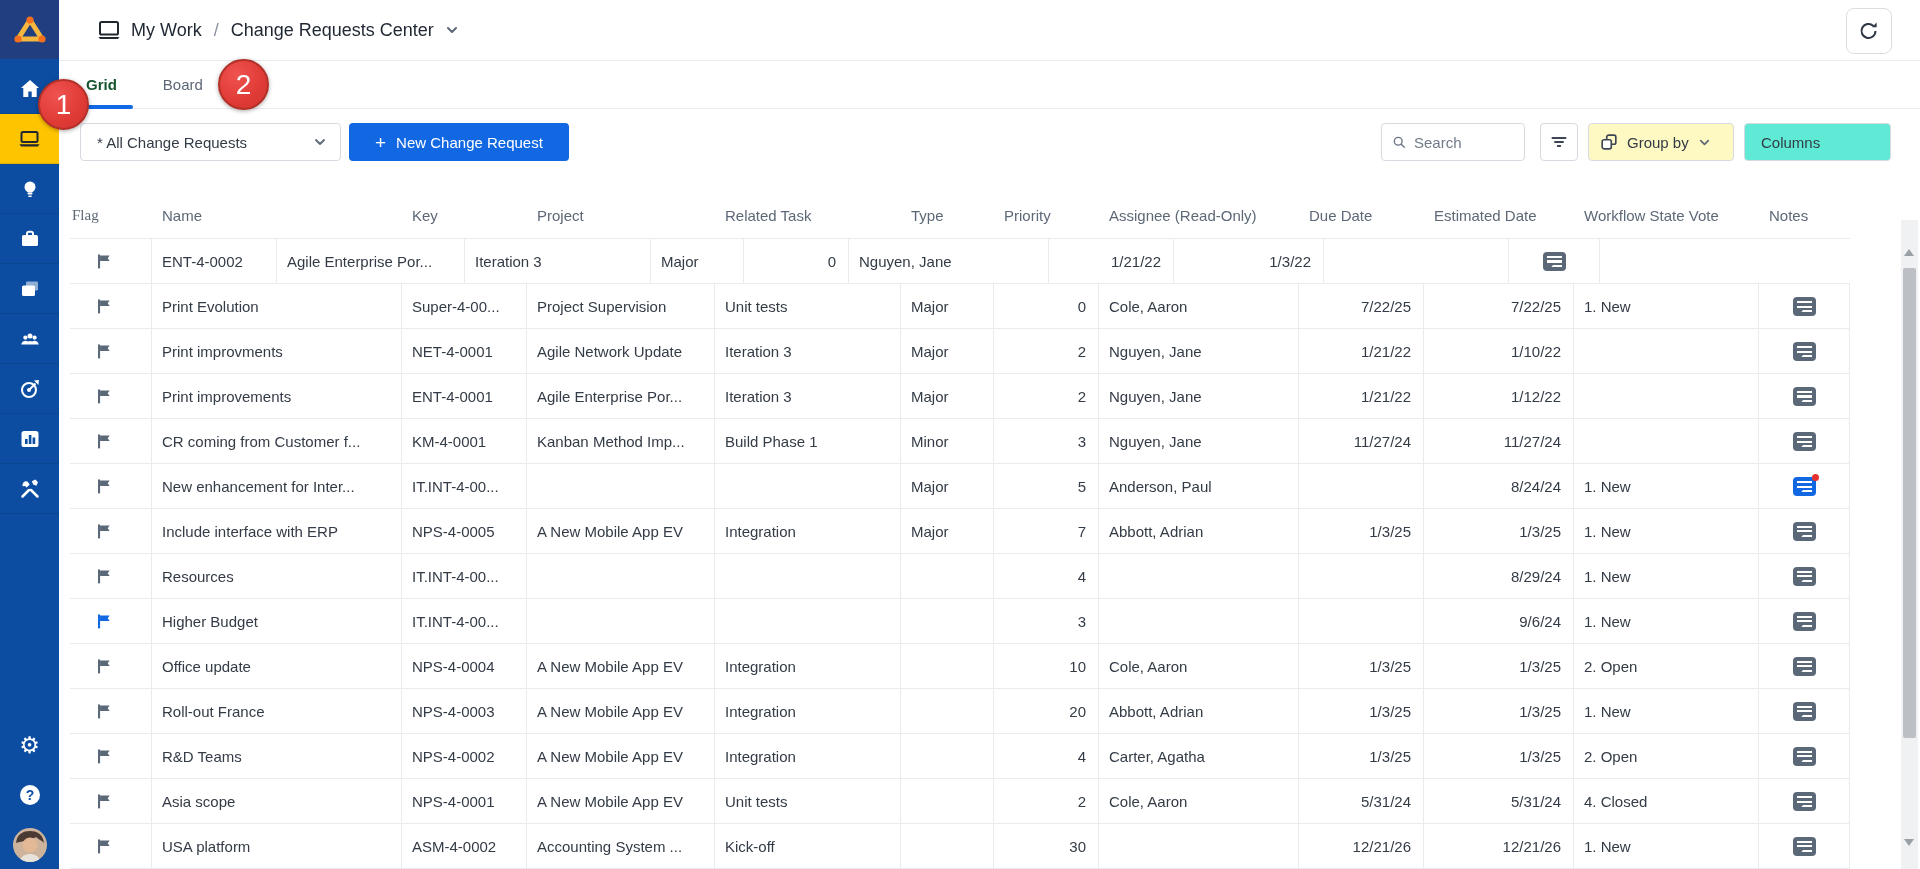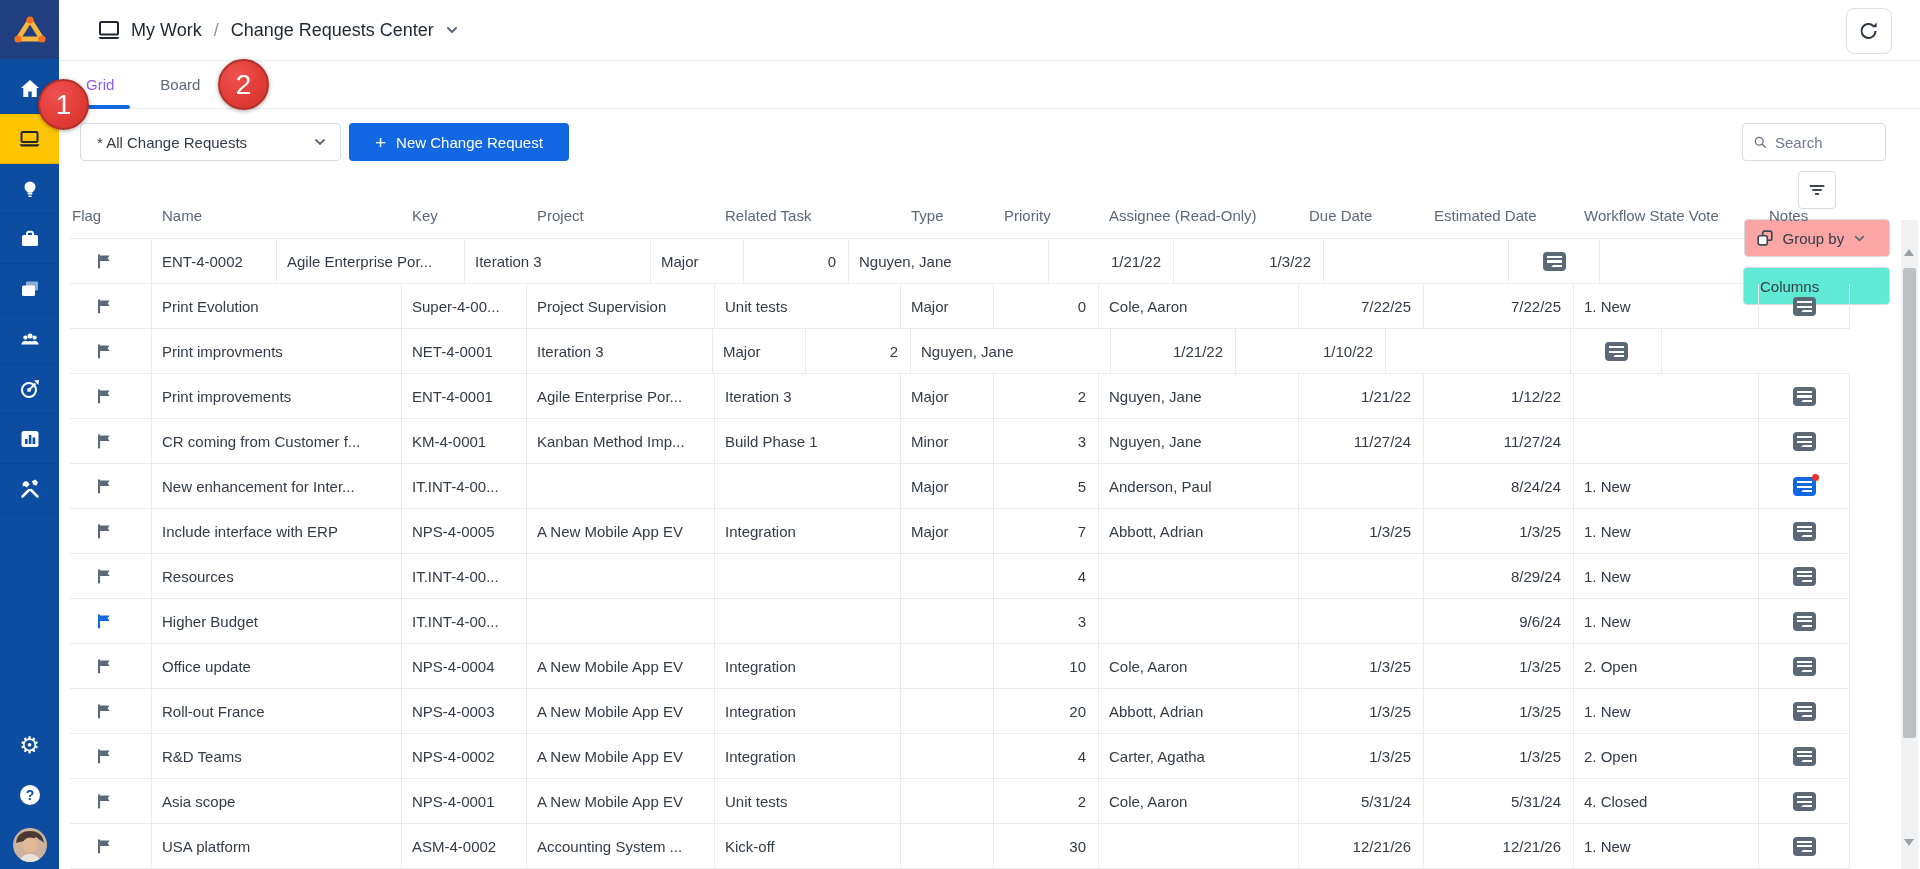--- a/index.html
+++ b/index.html
@@ -18,46 +18,46 @@
   .gear-glyph{font-size:23px;color:#fff;line-height:1;}
   
   .main{position:absolute;left:59px;top:0;right:0;bottom:0;background:#fff;}
   .topbar{height:60px;border-bottom:1px solid #e9ebee;display:flex;align-items:center;position:relative;}
   .breadcrumb{display:flex;align-items:center;gap:10px;padding-left:38px;font-size:18px;color:#1f2733;font-weight:500;}
   .crumb-sep{color:#8b939f;font-weight:400;padding:0 2px;}
   .refresh-btn{position:absolute;right:28px;top:8px;width:44px;height:44px;border:1px solid #dadee3;border-radius:8px;background:#fff;display:flex;align-items:center;justify-content:center;cursor:pointer;}
   
   .tabsrow{height:47px;border-bottom:1px solid #e9ebee;display:flex;align-items:stretch;padding-left:11px;}
   .tab{position:relative;padding:0 16px;display:flex;align-items:center;font-size:15px;font-weight:500;color:#5d6877;cursor:pointer;margin-right:14px;}
-  .tab.active{color:#8b5cf6;font-weight:400;}
+  .tab.active{color:#14532d;font-weight:700;}
   .tab.active::after{content:"";position:absolute;left:0;right:0;bottom:-1px;height:4px;background:#1268e3;border-radius:2px;}
   
   .toolbar{height:83px;box-sizing:border-box;padding:14px 29px 0 21px;display:flex;justify-content:space-between;align-items:flex-start;}
   .tb-left{display:flex;gap:8px;}
-  .tb-right{display:flex;gap:10px;align-items:center;flex-direction:column;}
+  .tb-right{display:flex;gap:10px;align-items:flex-start;}
   .select-box{width:261px;height:38px;box-sizing:border-box;border:1px solid #d6dbe1;border-radius:4px;background:#fff;display:flex;align-items:center;justify-content:space-between;padding:0 12px 0 16px;font-size:15px;color:#333b46;cursor:pointer;}
   .new-btn{height:38px;box-sizing:border-box;border:none;border-radius:4px;background:#1268e3;color:#fff;font-size:15px;font-family:"Liberation Sans",sans-serif;padding:0 26px;display:flex;align-items:center;gap:10px;cursor:pointer;}
   .new-btn .plus{font-size:19px;line-height:1;}
   .search-box{width:144px;height:38px;box-sizing:border-box;border:1px solid #d6dbe1;border-radius:4px;background:#fff;display:flex;align-items:center;gap:6px;padding:0 8px 0 10px;margin-right:5px;}
   .search-box input{border:none;outline:none;width:100px;font-size:15px;font-family:"Liberation Sans",sans-serif;color:#333b46;background:transparent;}
   .search-box input::placeholder{color:#707a88;}
   .icon-btn{width:38px;height:38px;box-sizing:border-box;border:1px solid #d6dbe1;border-radius:4px;background:#fff;display:flex;align-items:center;justify-content:center;cursor:pointer;}
-  .groupby-btn{width:146px;height:38px;box-sizing:border-box;border:1px solid #d6dbe1;border-radius:4px;background:#fca5a5;display:flex;align-items:center;gap:8px;padding:0 10px;font-size:15px;color:#333b46;cursor:pointer;}
+  .groupby-btn{width:146px;height:38px;box-sizing:border-box;border:1px solid #d6dbe1;border-radius:4px;background:#fef9c3;display:flex;align-items:center;gap:8px;padding:0 10px;font-size:15px;color:#333b46;cursor:pointer;}
   .columns-btn{width:147px;height:38px;box-sizing:border-box;border:1px solid #d6dbe1;border-radius:4px;background:#5eead4;display:flex;align-items:center;padding:0 16px;font-size:15px;color:#333b46;cursor:pointer;}
   
   .grid{margin-left:11px;width:1780px;}
   .thead{display:flex;height:46px;align-items:center;border-bottom:1px solid #e9ebee;}
   .th{box-sizing:border-box;font-size:15px;color:#5d6877;padding-left:10px;white-space:nowrap;overflow:hidden;}
   .th.c0{padding-left:2px;}
   .tr{display:flex;height:44px;border-bottom:1px solid #e9ebee;background:#fff;}
   .td{box-sizing:border-box;border-right:1px solid #e9ebee;display:flex;align-items:center;padding-left:10px;font-size:15px;color:#333b46;white-space:nowrap;overflow:hidden;}
   .td.ar{justify-content:flex-end;padding-right:12px;padding-left:2px;}
   .td.c0{padding-left:24px;}
   .td.c11{justify-content:center;padding-left:0;}
-  .c0{width:82px;}.c1{width:250px;}.c2{width:125px;}.c3{width:188px;}.c4{width:186px;}.c5{width:93px;}
+  .c0{width:82px;font-family:Liberation Serif, serif;}.c1{width:250px;}.c2{width:125px;}.c3{width:188px;}.c4{width:186px;}.c5{width:93px;}
   .c6{width:105px;}.c7{width:200px;}.c8{width:125px;}.c9{width:150px;}.c10{width:185px;}.c11{width:91px;}
   
   .note-icon{position:relative;width:23px;height:19px;background:#5a6878;border-radius:4px;display:inline-block;cursor:pointer;}
   .note-icon::after{content:"";position:absolute;left:3px;bottom:-5px;width:0;height:0;border:5px solid transparent;border-top:6px solid #5a6878;border-left-width:2px;}
   .note-lines{position:absolute;left:4px;right:4px;top:4px;height:11px;background:repeating-linear-gradient(to bottom,#fff 0 2px,transparent 2px 4.5px);}
   .note-icon.unread{background:#1268e3;}
   .note-icon.unread::after{border-top-color:#1268e3;}
   .note-dot{position:absolute;right:-3px;top:-3px;width:7px;height:7px;border-radius:50%;background:#e8312e;}
   
   .som{position:absolute;width:51px;height:51px;border-radius:50%;
@@ -314,20 +314,21 @@
 
   <div class="tr">
     <div class="td c0">
             <svg width="19" height="19" viewBox="0 0 20 20">
               <rect x="4.2" y="2.6" width="2.2" height="14.6" fill="#5a6878"></rect>
               <path d="M6.4 3.6h10.1l-2.1 2.9 2.1 2.9H6.4z" fill="#5a6878"></path>
             </svg>
           </div>
     <div class="td c1">Print improvments</div>
     <div class="td c2">NET-4-0001</div>
+    <div class="td c3">Agile Network Update</div>
     <div class="td c4">Iteration 3</div>
     <div class="td c5">Major</div>
     <div class="td c6 ar">2</div>
     <div class="td c7">Nguyen, Jane</div>
     <div class="td c8 ar">1/21/22</div>
     <div class="td c9 ar">1/10/22</div>
     <div class="td c10"></div>
     <div class="td c11">
             <span class="note-icon">
               <span class="note-lines"></span>

